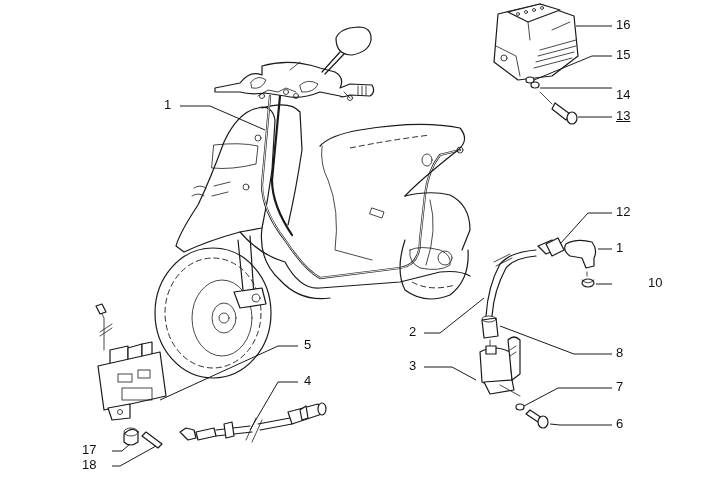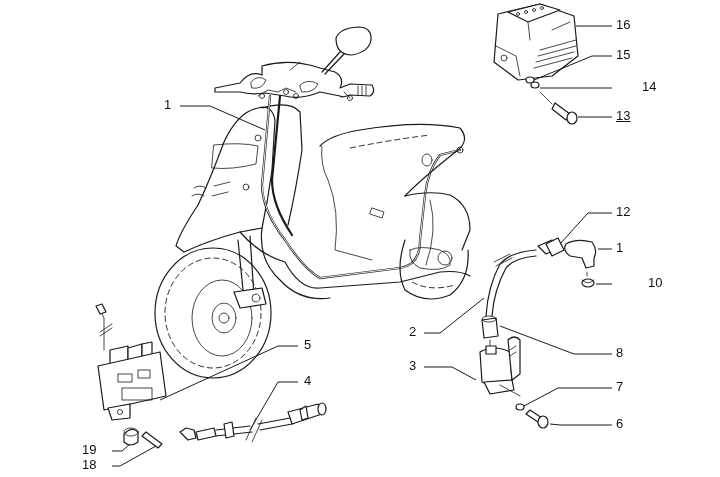--- a/index.html
+++ b/index.html
@@ -201,18 +201,18 @@
   <span class="lbl" style="left:409px;top:359px;">3</span>
   <span class="lbl" style="left:304px;top:374px;">4</span>
   <span class="lbl" style="left:304px;top:338px;">5</span>
   <span class="lbl" style="left:616px;top:417px;">6</span>
   <span class="lbl" style="left:616px;top:380px;">7</span>
   <span class="lbl" style="left:616px;top:346px;">8</span>
   <span class="lbl" style="left:648px;top:276px;">10</span>
   <span class="lbl" style="left:616px;top:241px;">1</span>
   <span class="lbl" style="left:616px;top:205px;">12</span>
   <span class="lbl" style="left:616px;top:109px;text-decoration:underline;">13</span>
-  <span class="lbl" style="left:616px;top:80px;margin-left:26px;">14</span>
+  <span class="lbl" style="left:616px;top:88px;">14</span>
   <span class="lbl" style="left:616px;top:48px;">15</span>
   <span class="lbl" style="left:616px;top:18px;">16</span>
-  <span class="lbl" style="left:82px;top:443px;">19</span>
+  <span class="lbl" style="left:82px;top:443px;">17</span>
   <span class="lbl" style="left:82px;top:458px;text-align:center;">18</span>
 </div>
 
 </body></html>

